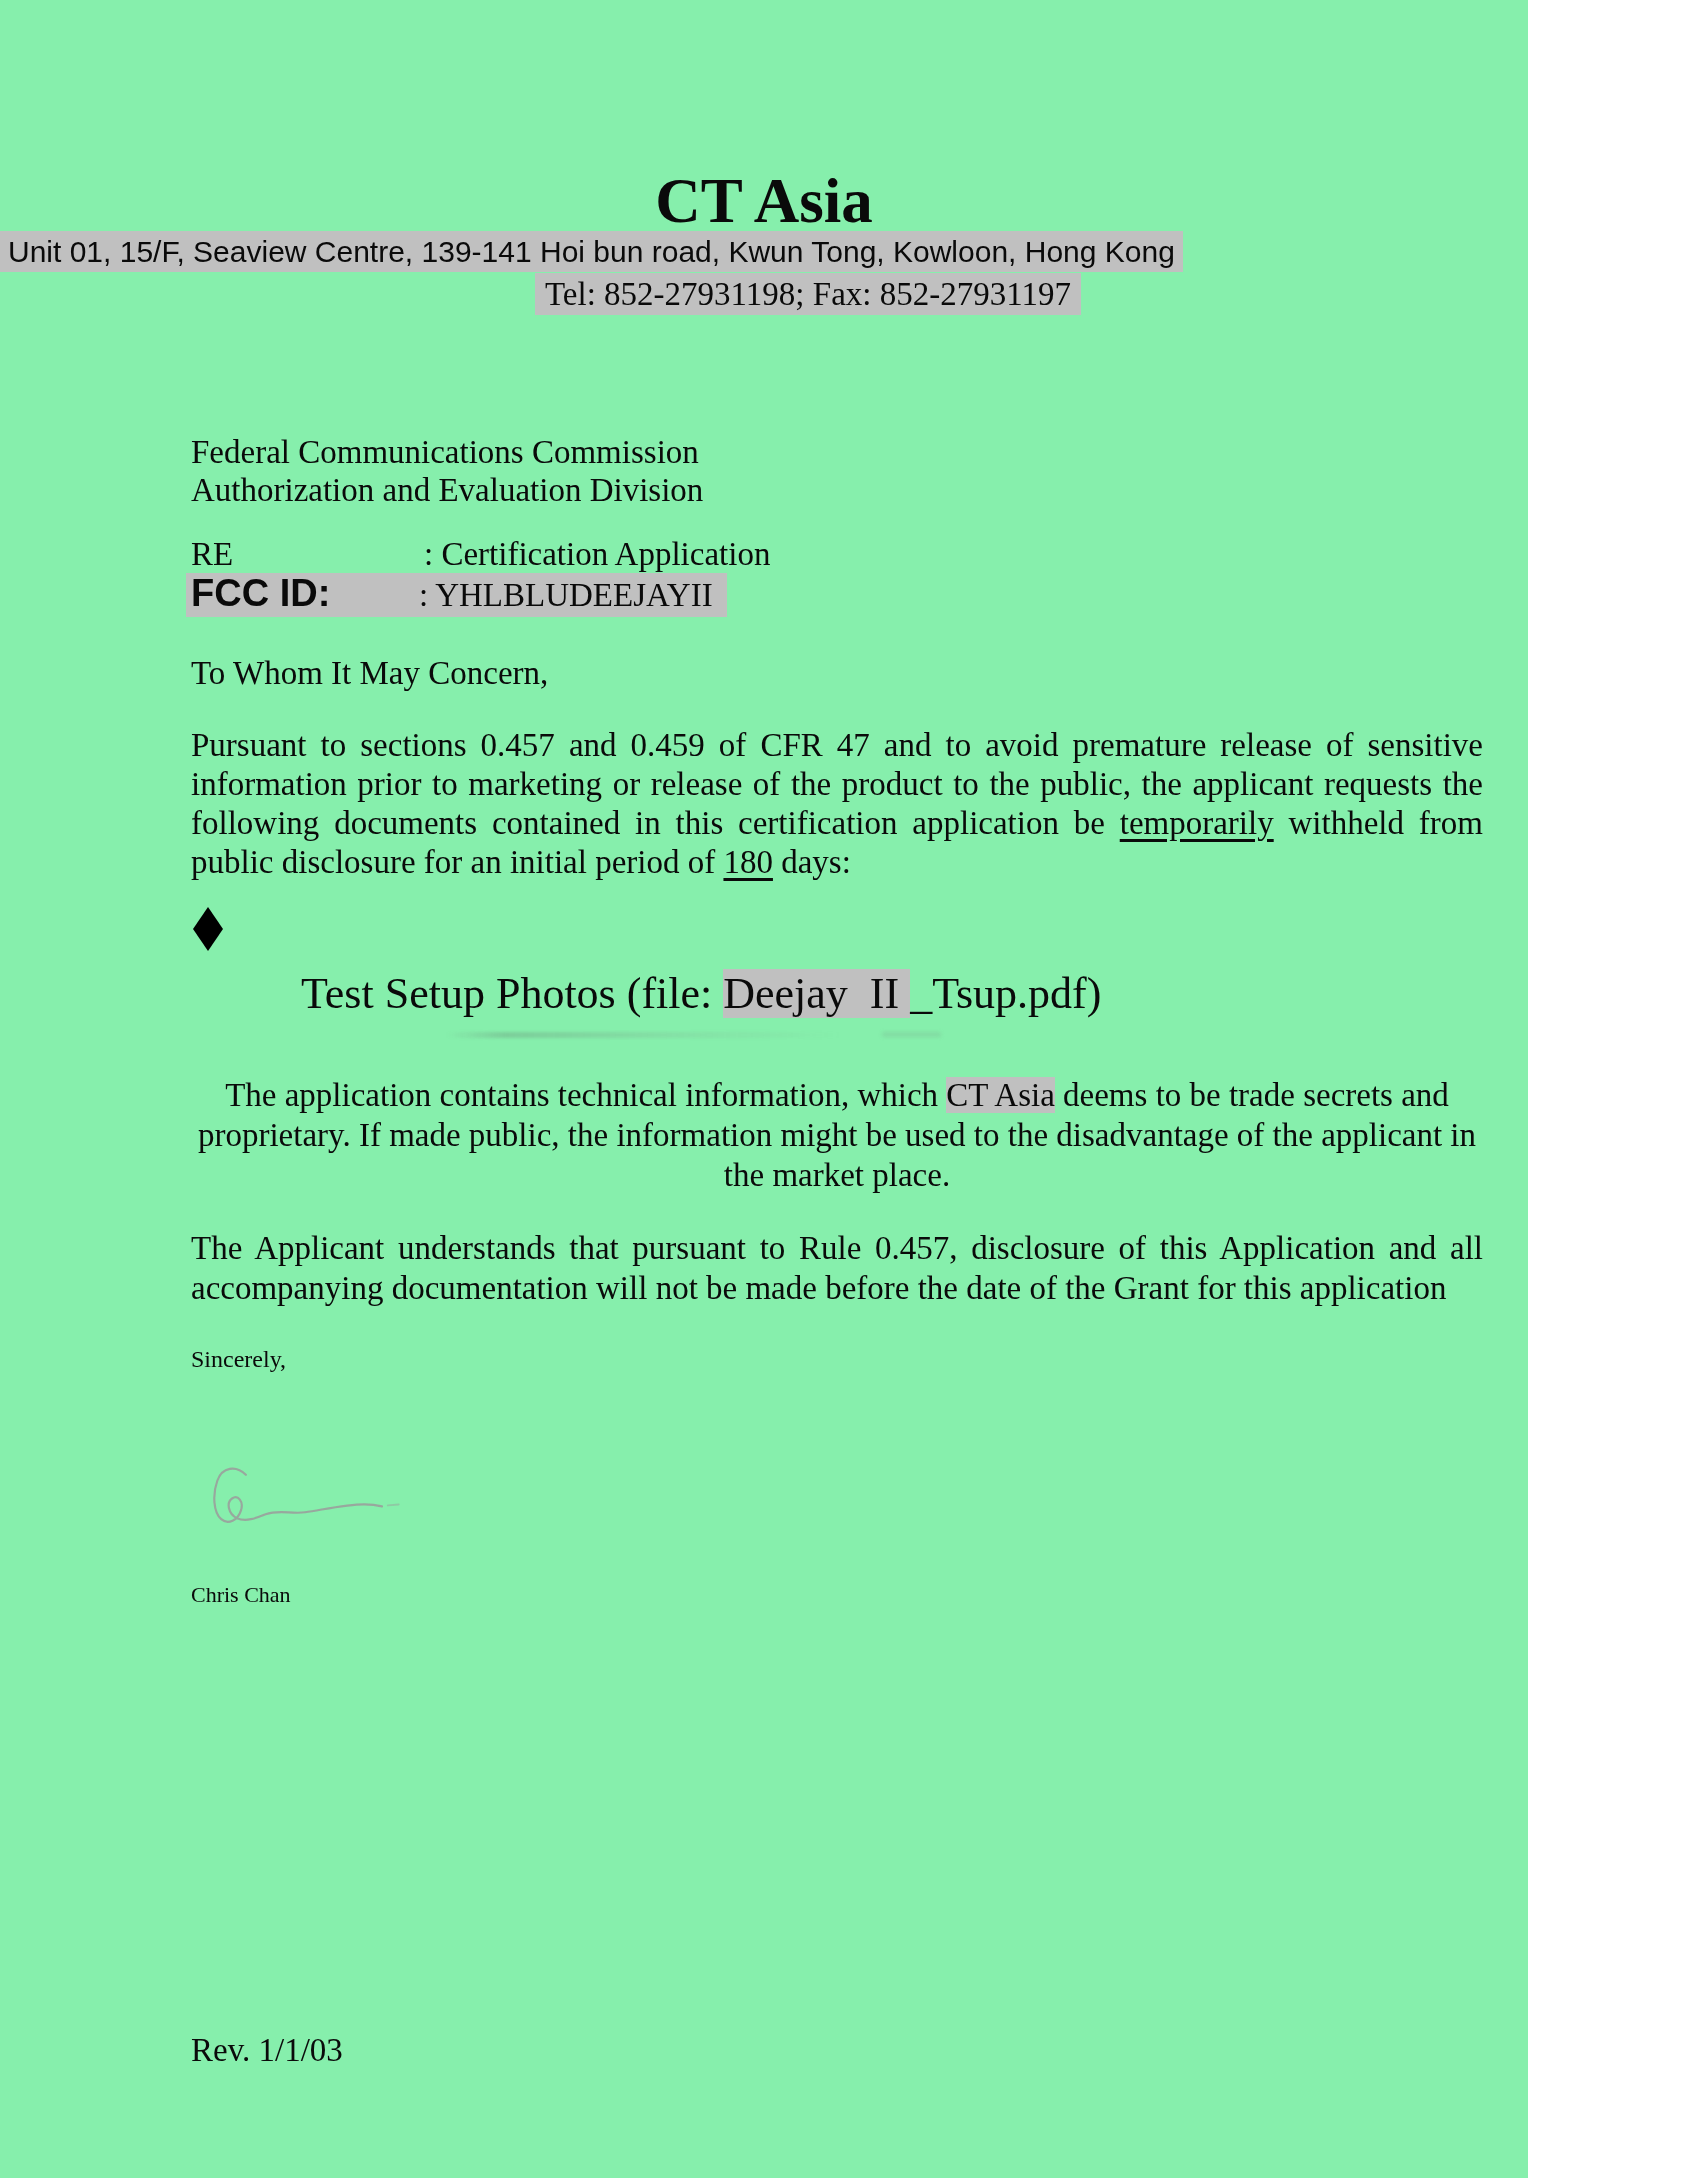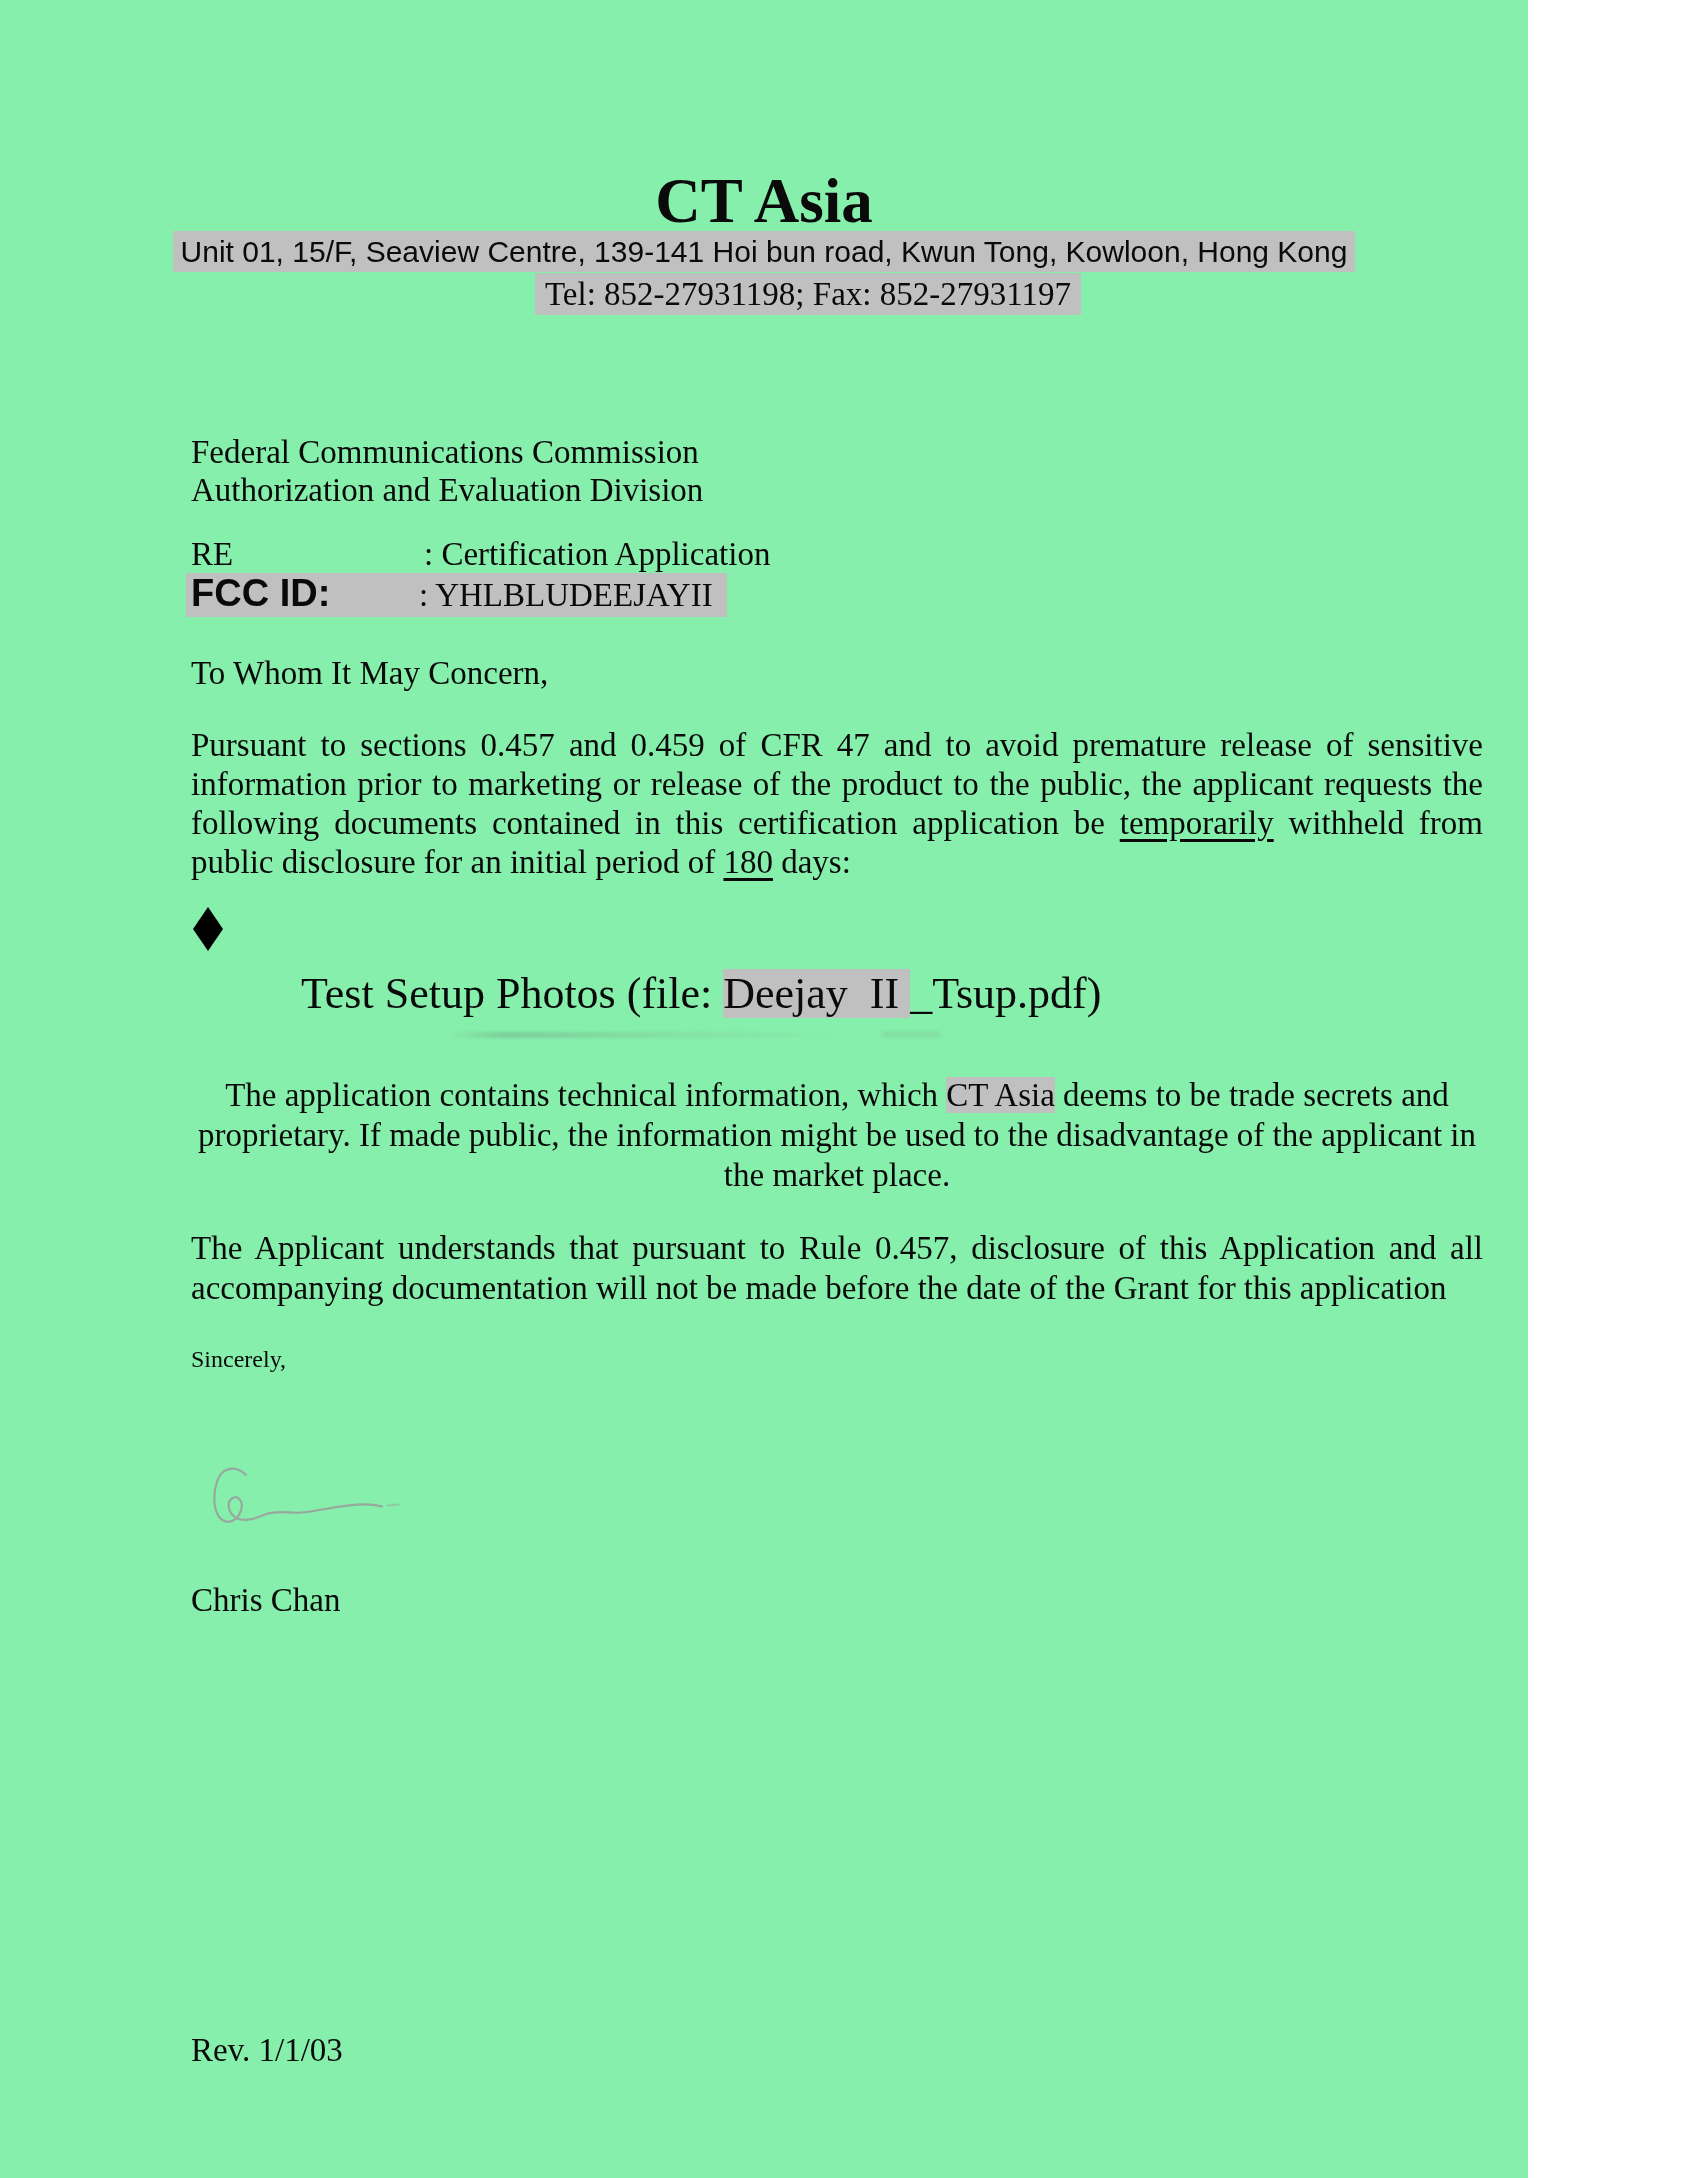--- a/index.html
+++ b/index.html
@@ -14,21 +14,20 @@
   }
   
   .company{
     position:absolute; top:170px; left:0; width:100%;
     margin:0; text-align:center;
     font-size:63px; font-weight:bold; line-height:63px;
     letter-spacing:0;
   }
   .addr-line{
     position:absolute; top:237px; left:0; width:100%;
-    text-align:center;
     font-family:"Liberation Sans","DejaVu Sans",sans-serif;
     font-size:30px; line-height:30px;
   }
   .addr-line .hl{padding:4px 8px;}
   .tel-line{
     position:absolute; top:278px; left:0; width:100%;
     text-align:center;
     font-size:33px; line-height:33px;padding-left:44px;
   }
   .tel-line .hl{padding:3px 10px;}
@@ -94,21 +93,21 @@
   }
   .smudge::after{
     content:""; position:absolute; left:436px; top:0;
     width:59px; height:5px;
     background:rgba(110,110,110,0.15);
     filter:blur(1.5px); border-radius:3px;
   }
   
   .closing{position:absolute; left:191px; top:1346px; margin:0; font-size:24px;}
   .signature{position:absolute; left:208px; top:1463px;}
-  .signer{position:absolute; left:191px; top:1582px; margin:0; font-size:33px;}
+  .signer{position:absolute; left:191px; top:1582px; margin:0; font-size:22px;}
   .footer-rev{position:absolute; left:191px; top:2032px; margin:0; font-size:33px;}
 </style>
 </head>
 <body>
 
 <div class="page">
 
   <div>
     <h1 class="company">CT Asia</h1>
     <div class="addr-line">

